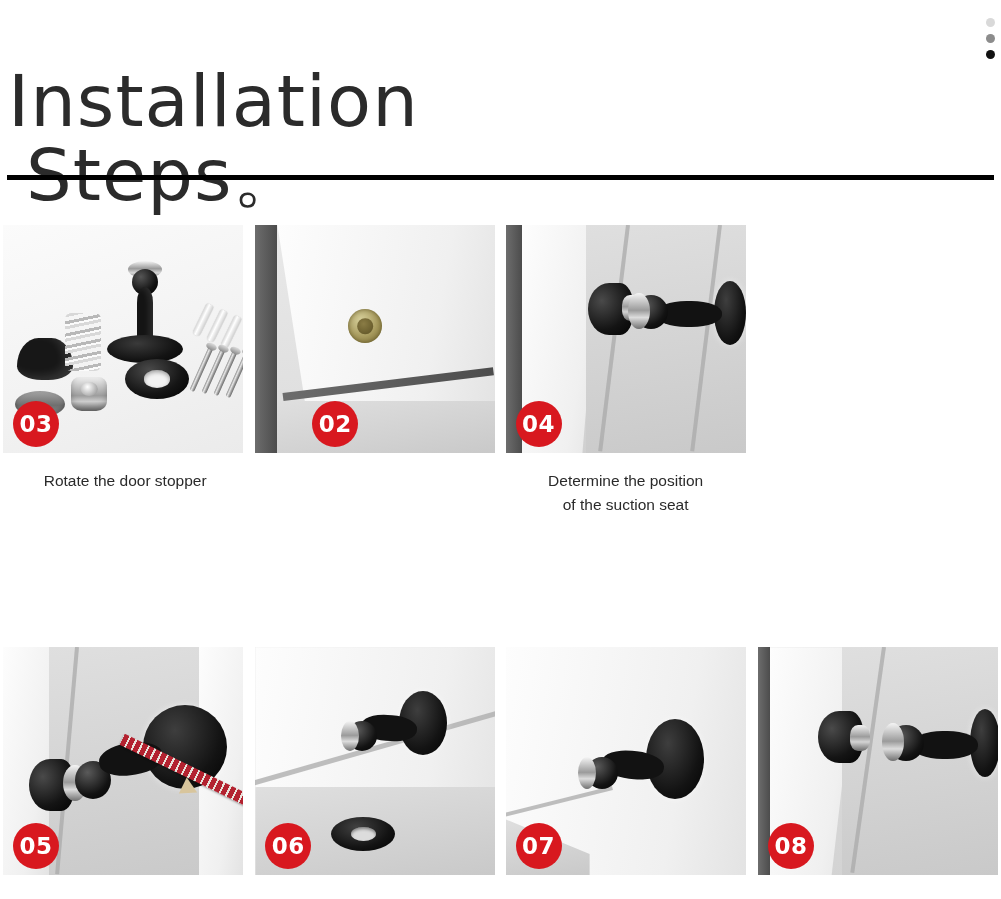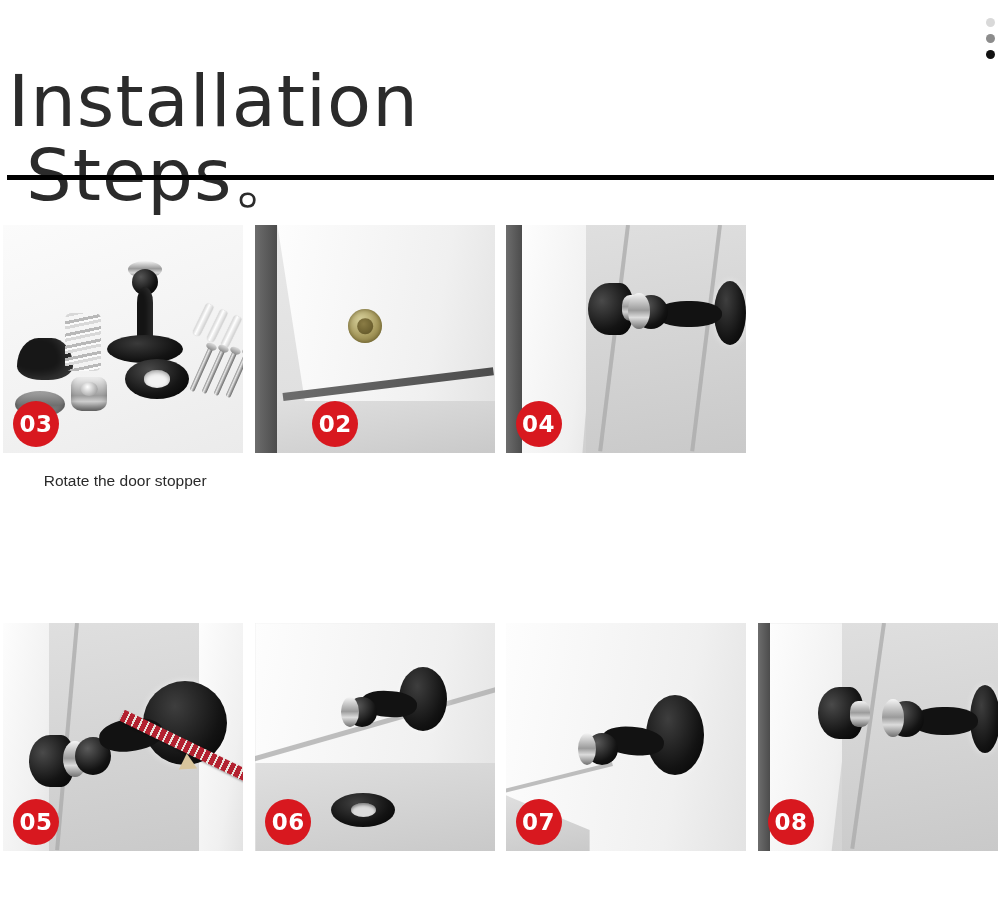--- a/index.html
+++ b/index.html
@@ -286,20 +286,22 @@
             <div class="head-cone" style="left:82px;top:58px;"></div>
             <div class="chrome-tip" style="left:116px;top:70px;"></div>
 
             <div class="seat-flange" style="left:208px;top:56px;width:32px;height:64px;"></div>
             <div class="seat-stem" style="left:150px;top:76px;width:66px;height:26px;border-radius:46%;"></div>
             <div class="seat-ball" style="left:128px;top:70px;width:34px;height:34px;"></div>
             <div class="seat-chrome" style="left:122px;top:68px;width:22px;height:36px;"></div>
           </div>
           <div class="badge" style="background: rgb(216, 24, 31); color: rgb(255, 255, 255);">04</div>
         </div>
+        <div class="caption">Determine the position
+of the suction seat</div>
       </div>
 
     </div>
 
     <div class="row second">
 
       <div class="cell">
         <div class="photo">
           <div class="scene" style="background:linear-gradient(170deg,#dcdcdc,#d0d0d0);">
             <div class="door-white" style="left:0;top:0;width:46px;height:228px;"></div>

